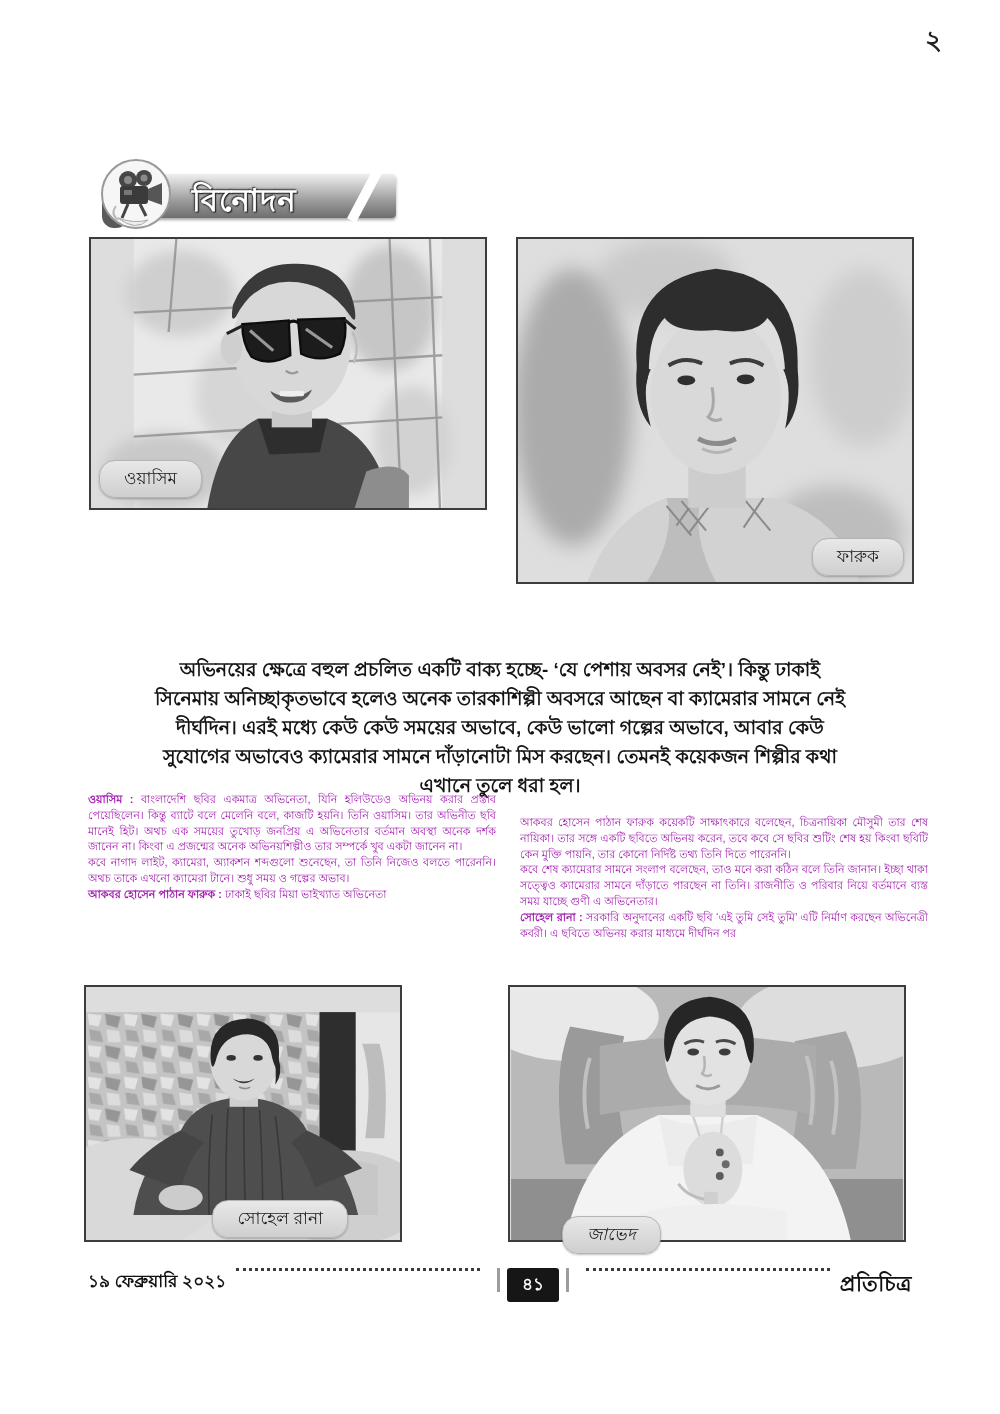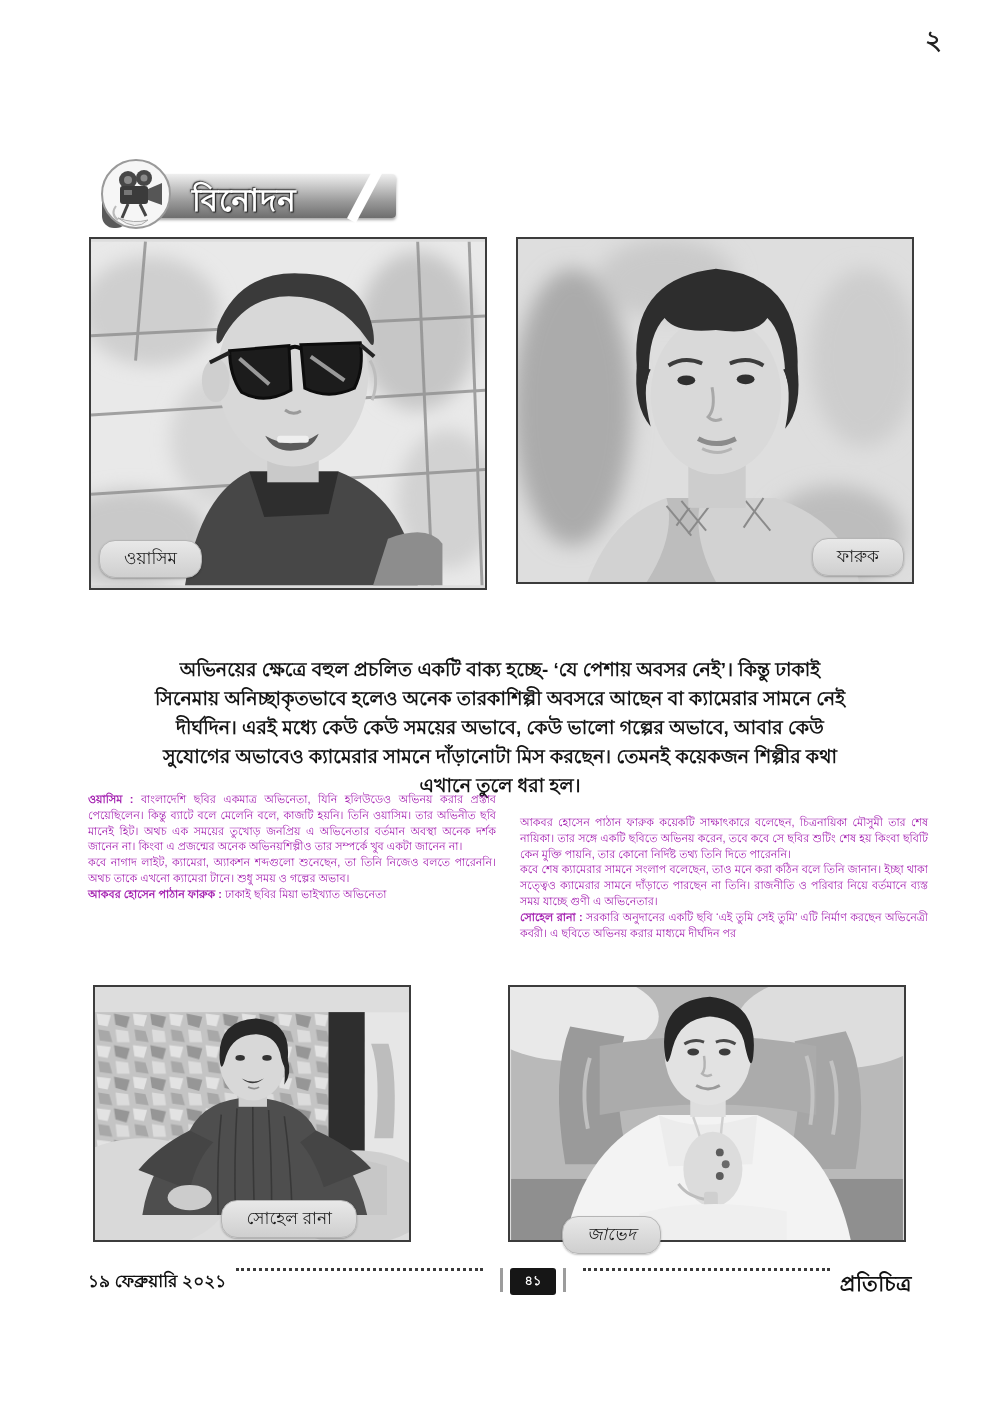--- a/index.html
+++ b/index.html
@@ -15,23 +15,23 @@
     border-radius:22px 4px 4px 22px; box-shadow:0 2px 3px rgba(0,0,0,.35); }
   .ribbon-tail { position:absolute; left:6px; top:10px; width:26px; height:48px; background:#5a5a5a; border-radius:12px; }
   .ribbon-slash { position:absolute; right:26px; top:-4px; width:10px; height:58px; background:#fff; transform:rotate(28deg); }
   .banner-label { position:absolute; left:96px; top:6px; font-size:31px; font-weight:bold; color:#fff;
     text-shadow:1px 1px 1px #222, -1px -1px 1px #444, 0 0 3px #333; letter-spacing:1px; }
   .cam-blob { position:absolute; left:2px; top:-14px; width:76px; height:76px; }
 
   
   .photo { position:absolute; border:2px solid #3c3c3c; background:#ddd; }
   .photo svg { display:block; width:100%; height:100%; }
-  .ph-tl { left:89px;  top:237px; width:398px; height:353px; }
+  .ph-tl { left:89px;  top:237px; width:398px; height:273px; }
   .ph-tr { left:508px; top:237px; width:398px; height:347px;margin-left:8px; }
-  .ph-bl { left:93px;  top:985px; width:318px; height:257px; }
+  .ph-bl { left:84px;  top:985px; width:318px; height:257px; }
   .ph-br { left:508px; top:985px; width:398px; height:257px;font-style:italic; }
   .caption-pill { position:absolute; background:linear-gradient(180deg,#e8e8e8,#cfcfcf);
     border:1px solid #b5b5b5; border-radius:16px; padding:4px 24px; font-size:17px; color:#1d1d1d;
     white-space:nowrap; box-shadow:0 1px 2px rgba(0,0,0,.25); }
   .pill-tl { left:8px; bottom:10px; }
   .pill-tr { right:8px; bottom:6px; }
   .pill-bl2 { right:52px; bottom:2px; }
   .pill-br2 { left:52px; bottom:-14px; }
 
   
@@ -46,21 +46,21 @@
   .col-left { left:88px; } .col-right { left:520px;margin-top:23px; }
   .col p { margin:0; }
   .lead { font-weight:bold; }
 
   
   .footer { position:absolute; left:88px; top:1268px; width:824px; display:flex; align-items:flex-start; }
   .f-date { font-size:17px; font-weight:bold; white-space:nowrap; }
   .f-pub { font-size:21px; font-weight:bold; white-space:nowrap; letter-spacing:.5px; }
   .leader { flex:1; border-bottom:3px dotted #3b3b3b; height:2px; margin:0 10px 4px 10px; }
   .vbar { width:3px; height:24px; background:#9c9c9c; margin:0 7px; }
-  .f-page { background:#161616; color:#fff; font-size:13px; font-weight:bold;
+  .f-page { background:#161616; color:#fff; font-size:17px; font-weight:bold;
     padding:3px 15px; border-radius:3px; }
 </style>
 </head>
 <body>
 
 <div class="page">
 
   <div class="corner-num">২</div>
 
   <div class="banner">

